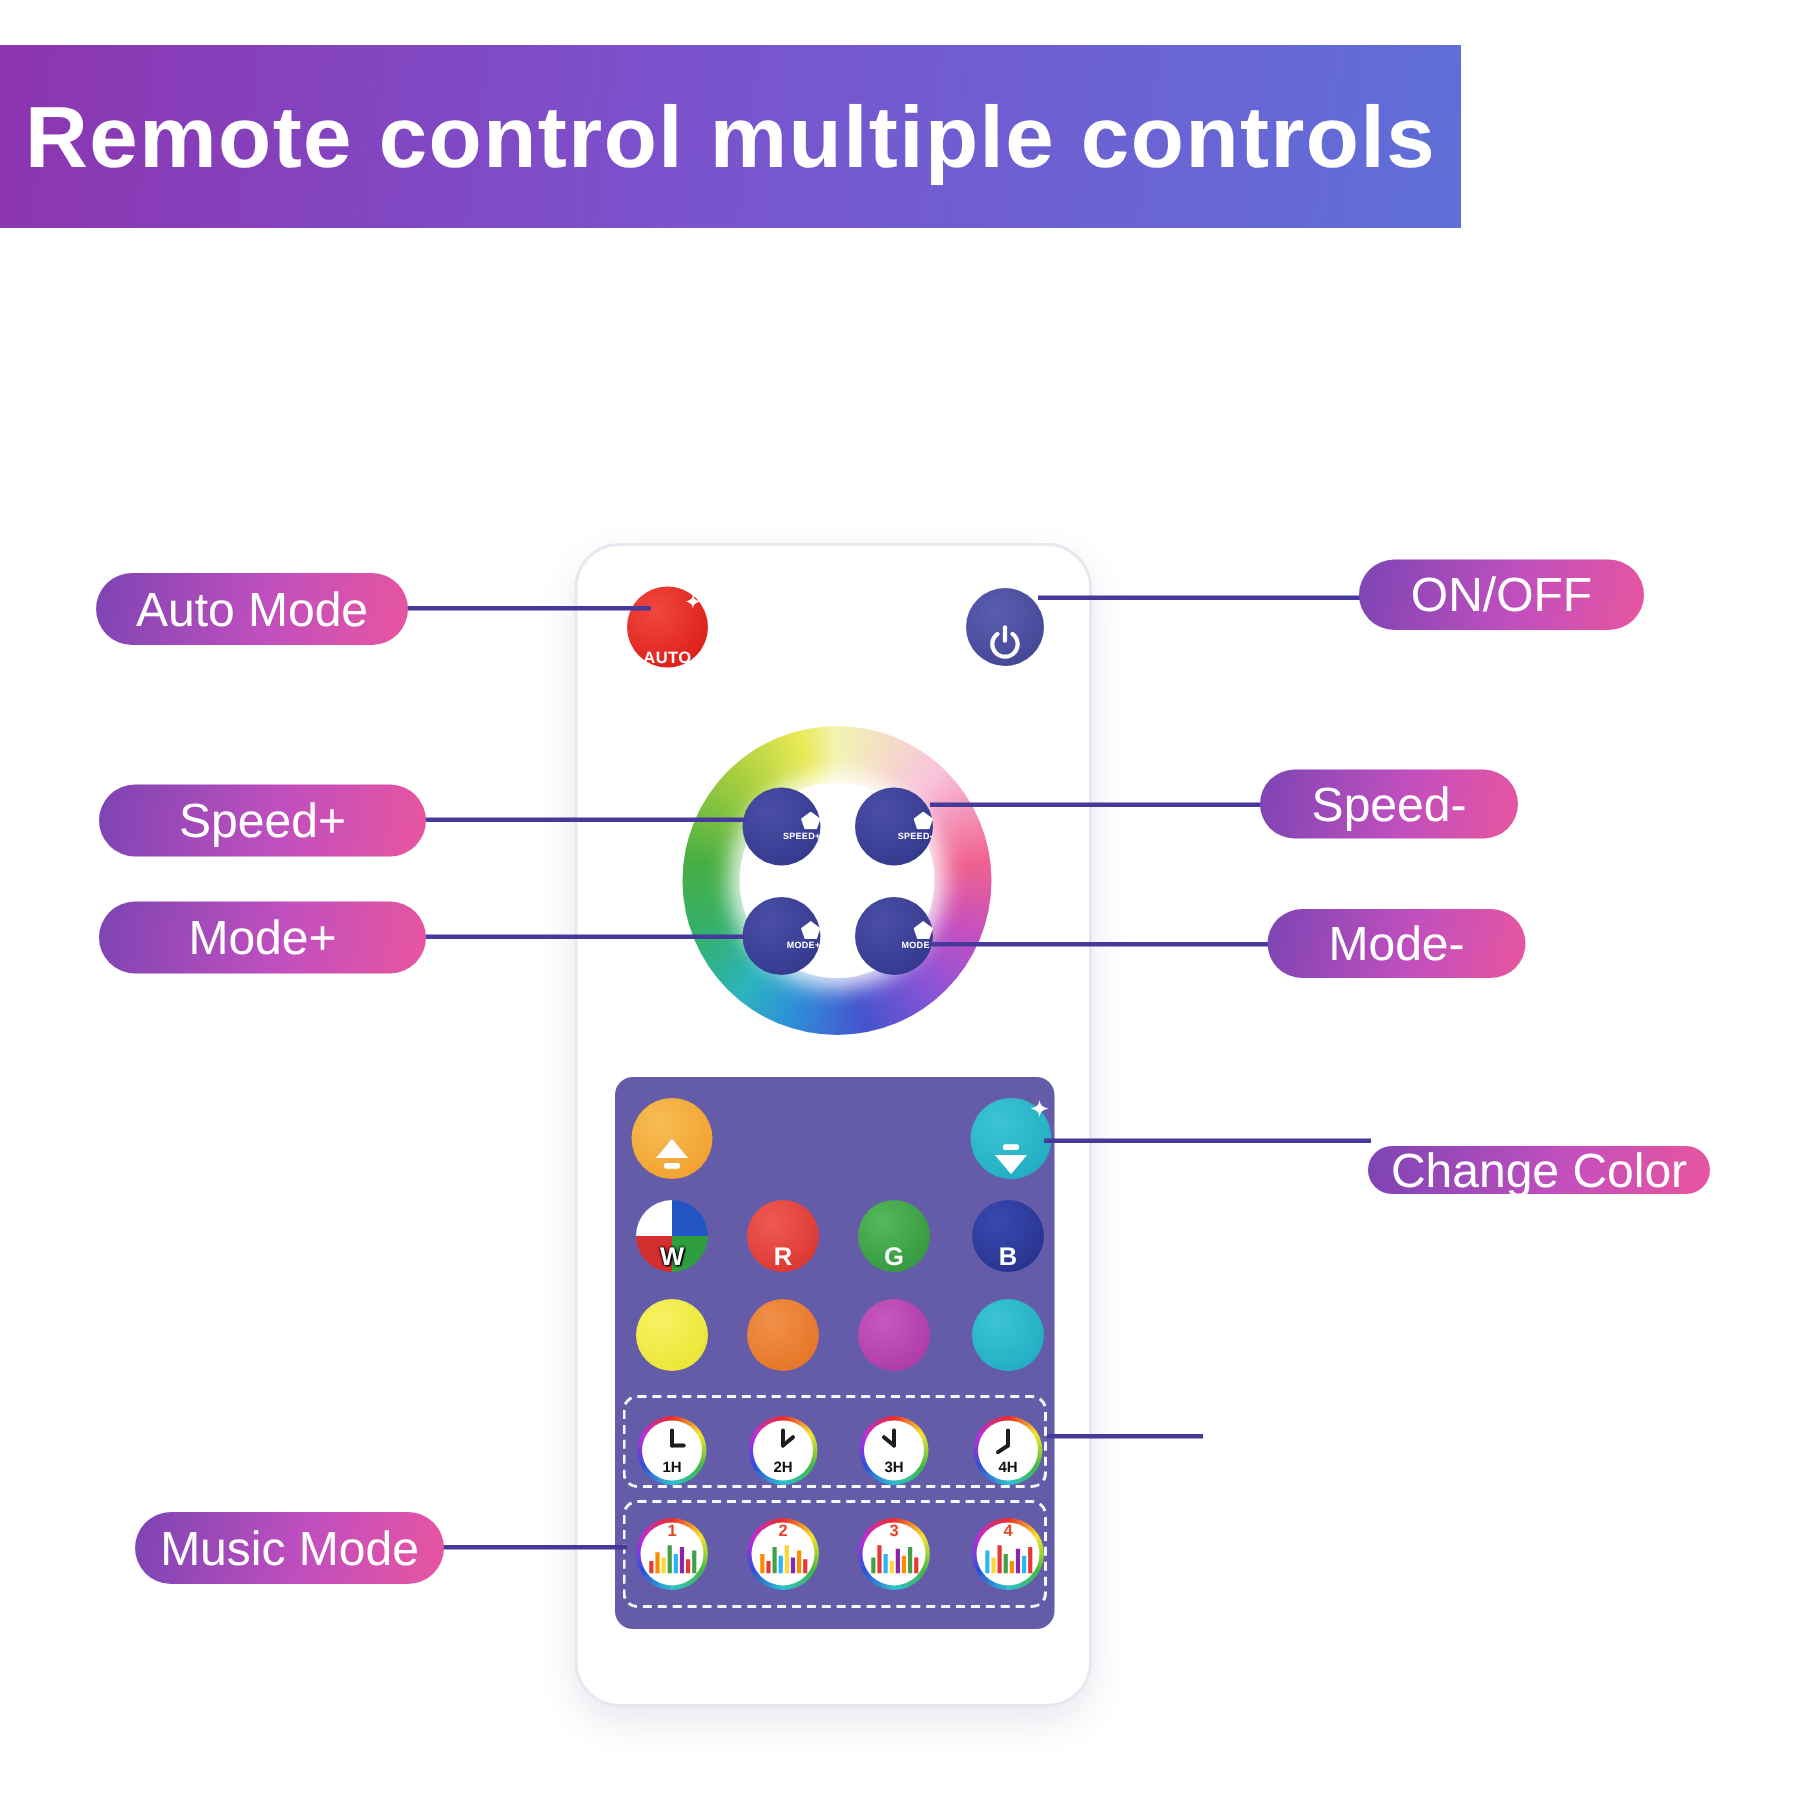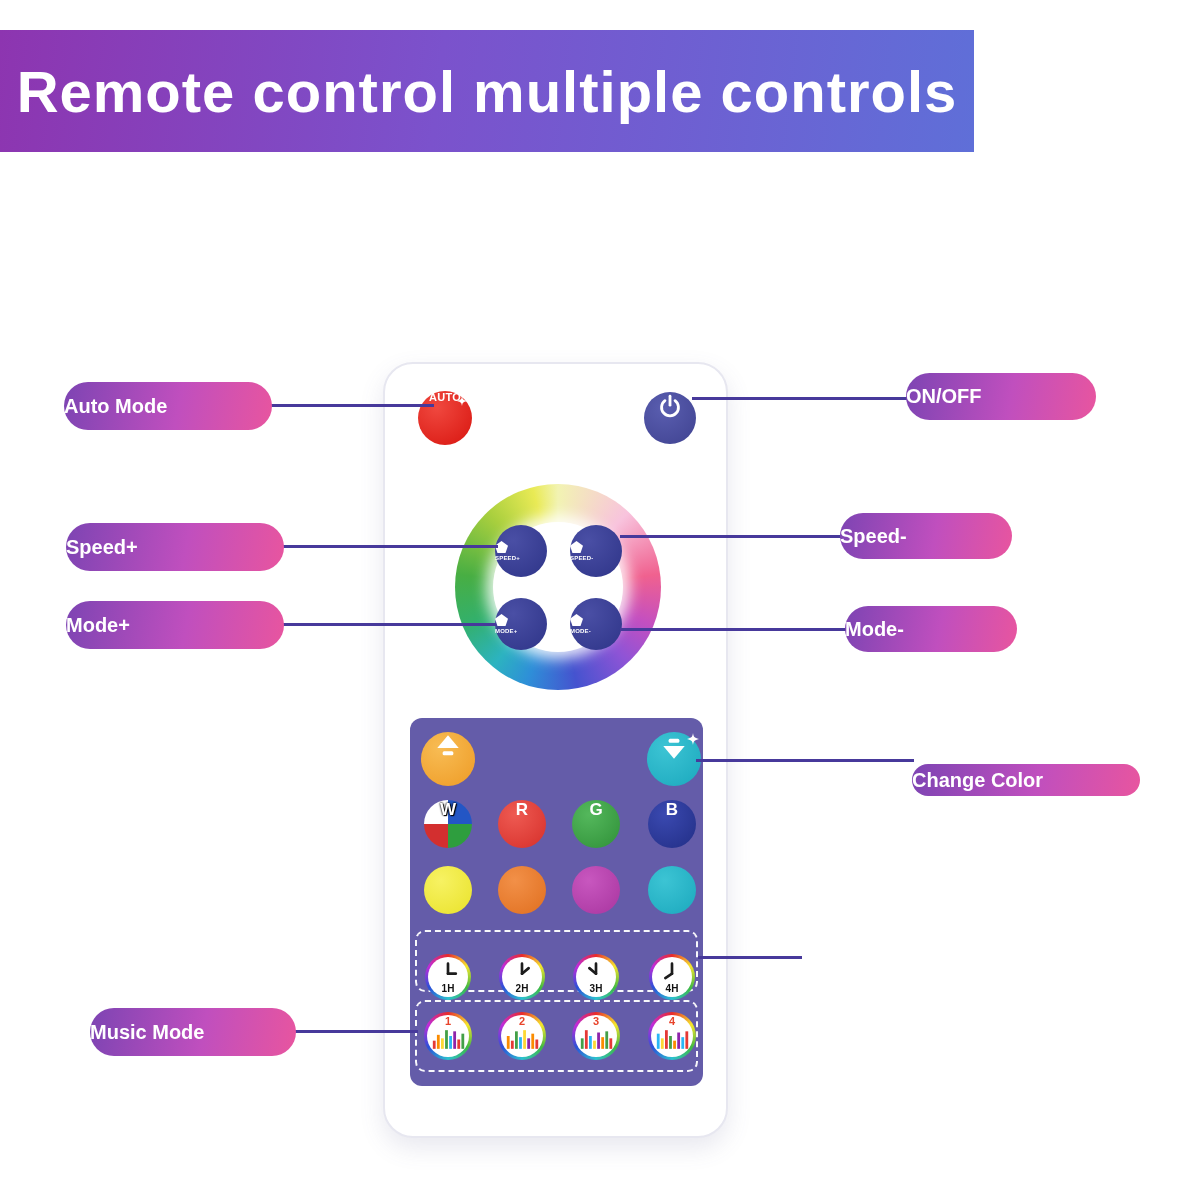--- a/index.html
+++ b/index.html
@@ -11,23 +11,23 @@
   .banner {
     position:absolute; left:0; top:30px; width:974px; height:122px;
     background:linear-gradient(97deg,#8d35b0 0%, #7b52cc 45%, #5f6fd8 100%);
     display:flex; align-items:center; justify-content:center;
   }
   .banner h1 { margin:0; color:#fff; font-size:58px; font-weight:bold; letter-spacing:1px; }
 
   
   .pill {
     position:absolute; border-radius:999px;
-    display:flex; align-items:center; justify-content:flex-start;
+    display:flex; align-items:center; justify-content:center;
     background:linear-gradient(100deg,#7d44b3 0%, #c04fbe 55%, #e8559f 100%);
-    color:#fff; font-size:20px; font-weight:bold; z-index:6;
+    color:#fff; font-size:32px; font-weight:normal; z-index:6;
   }
   .pill-auto        { left:64px;  top:382px;  width:208px; height:48px; }
   .pill-speedplus   { left:66px;  top:523px;  width:218px; height:48px; }
   .pill-modeplus    { left:66px;  top:601px;  width:218px; height:48px; }
   .pill-music       { left:90px;  top:1008px; width:206px; height:48px; }
   .pill-onoff       { left:906px; top:373px;  width:190px; height:47px; }
   .pill-speedminus  { left:840px; top:513px;  width:172px; height:46px; }
   .pill-modeminus   { left:845px; top:606px;  width:172px; height:46px; }
   .pill-changecolor { left:912px; top:764px;  width:228px; height:32px; }
   .pill-timing      { left:800px; top:934px;  width:190px; height:47px; }
@@ -45,21 +45,21 @@
   .ln-music      { left:294px; top:1030px; width:124px; }
 
   
   .remote {
     position:absolute; left:383px; top:362px; width:345px; height:776px;
     background:#fff; border:2px solid #e7e7f0; border-radius:30px;
     box-shadow:0 10px 24px rgba(90,90,140,.14); z-index:1;
   }
 
   button { border:none; padding:0; font-family:inherit; cursor:pointer; }
-  .cbtn { position:absolute; display:flex; align-items:flex-start; justify-content:center; border-radius:50%; }
+  .cbtn { position:absolute; display:flex; align-items:flex-end; justify-content:center; border-radius:50%; }
 
   .btn-auto {
     left:33px; top:27px; width:54px; height:54px;
     background:radial-gradient(circle at 35% 30%, #f0483f, #d8150f);
     color:#fff; font-weight:bold; font-size:11px; letter-spacing:.3px;
   }
   .btn-auto .star { position:absolute; right:5px; top:5px; }
 
   .btn-power { left:259px; top:28px; width:52px; height:52px;
     background:radial-gradient(circle at 38% 32%, #5a5eb0, #3f4290); }
@@ -110,21 +110,21 @@
   .cb-magenta { left:162px; top:148px; background:radial-gradient(circle at 35% 30%, #c857bf, #a8359f); }
   .cb-teal    { left:238px; top:148px; background:radial-gradient(circle at 35% 30%, #3cc4d4, #1ba8bd); }
 
   .dashed { position:absolute; left:5px; width:283px;
     border:2px dashed rgba(255,255,255,.95); border-radius:10px; }
   .timing-box { top:212px; height:62px; }
   .music-box  { top:282px; height:72px; }
 
   .ring-btn { position:absolute; border-radius:50%;
     background:conic-gradient(#e92b2b,#f5e62c,#3fb943,#2cc0cf,#2b51d8,#c12bd8,#e92b2b); }
-  .timing-box .ring-btn { width:46px; height:46px; top:22px; }
+  .timing-box .ring-btn { width:46px; height:46px; top:12px; }
   .t1 { left:8px; } .t2 { left:82px; } .t3 { left:156px; } .t4 { left:232px; }
   .music-box .ring-btn { width:48px; height:48px; top:10px; }
   .m1 { left:7px; } .m2 { left:81px; } .m3 { left:155px; } .m4 { left:231px; }
 
   .ring-inner { position:absolute; inset:3px; border-radius:50%; background:#fff; overflow:hidden; }
   .clock-svg { position:absolute; inset:0; width:100%; height:100%; }
   .timer-label { position:absolute; left:0; right:0; bottom:3px; text-align:center;
     font-size:10px; font-weight:bold; color:#111; }
   .music-num { position:absolute; top:0; left:0; right:0; text-align:center;
     font-size:11px; font-weight:bold; color:#e8432a; }

